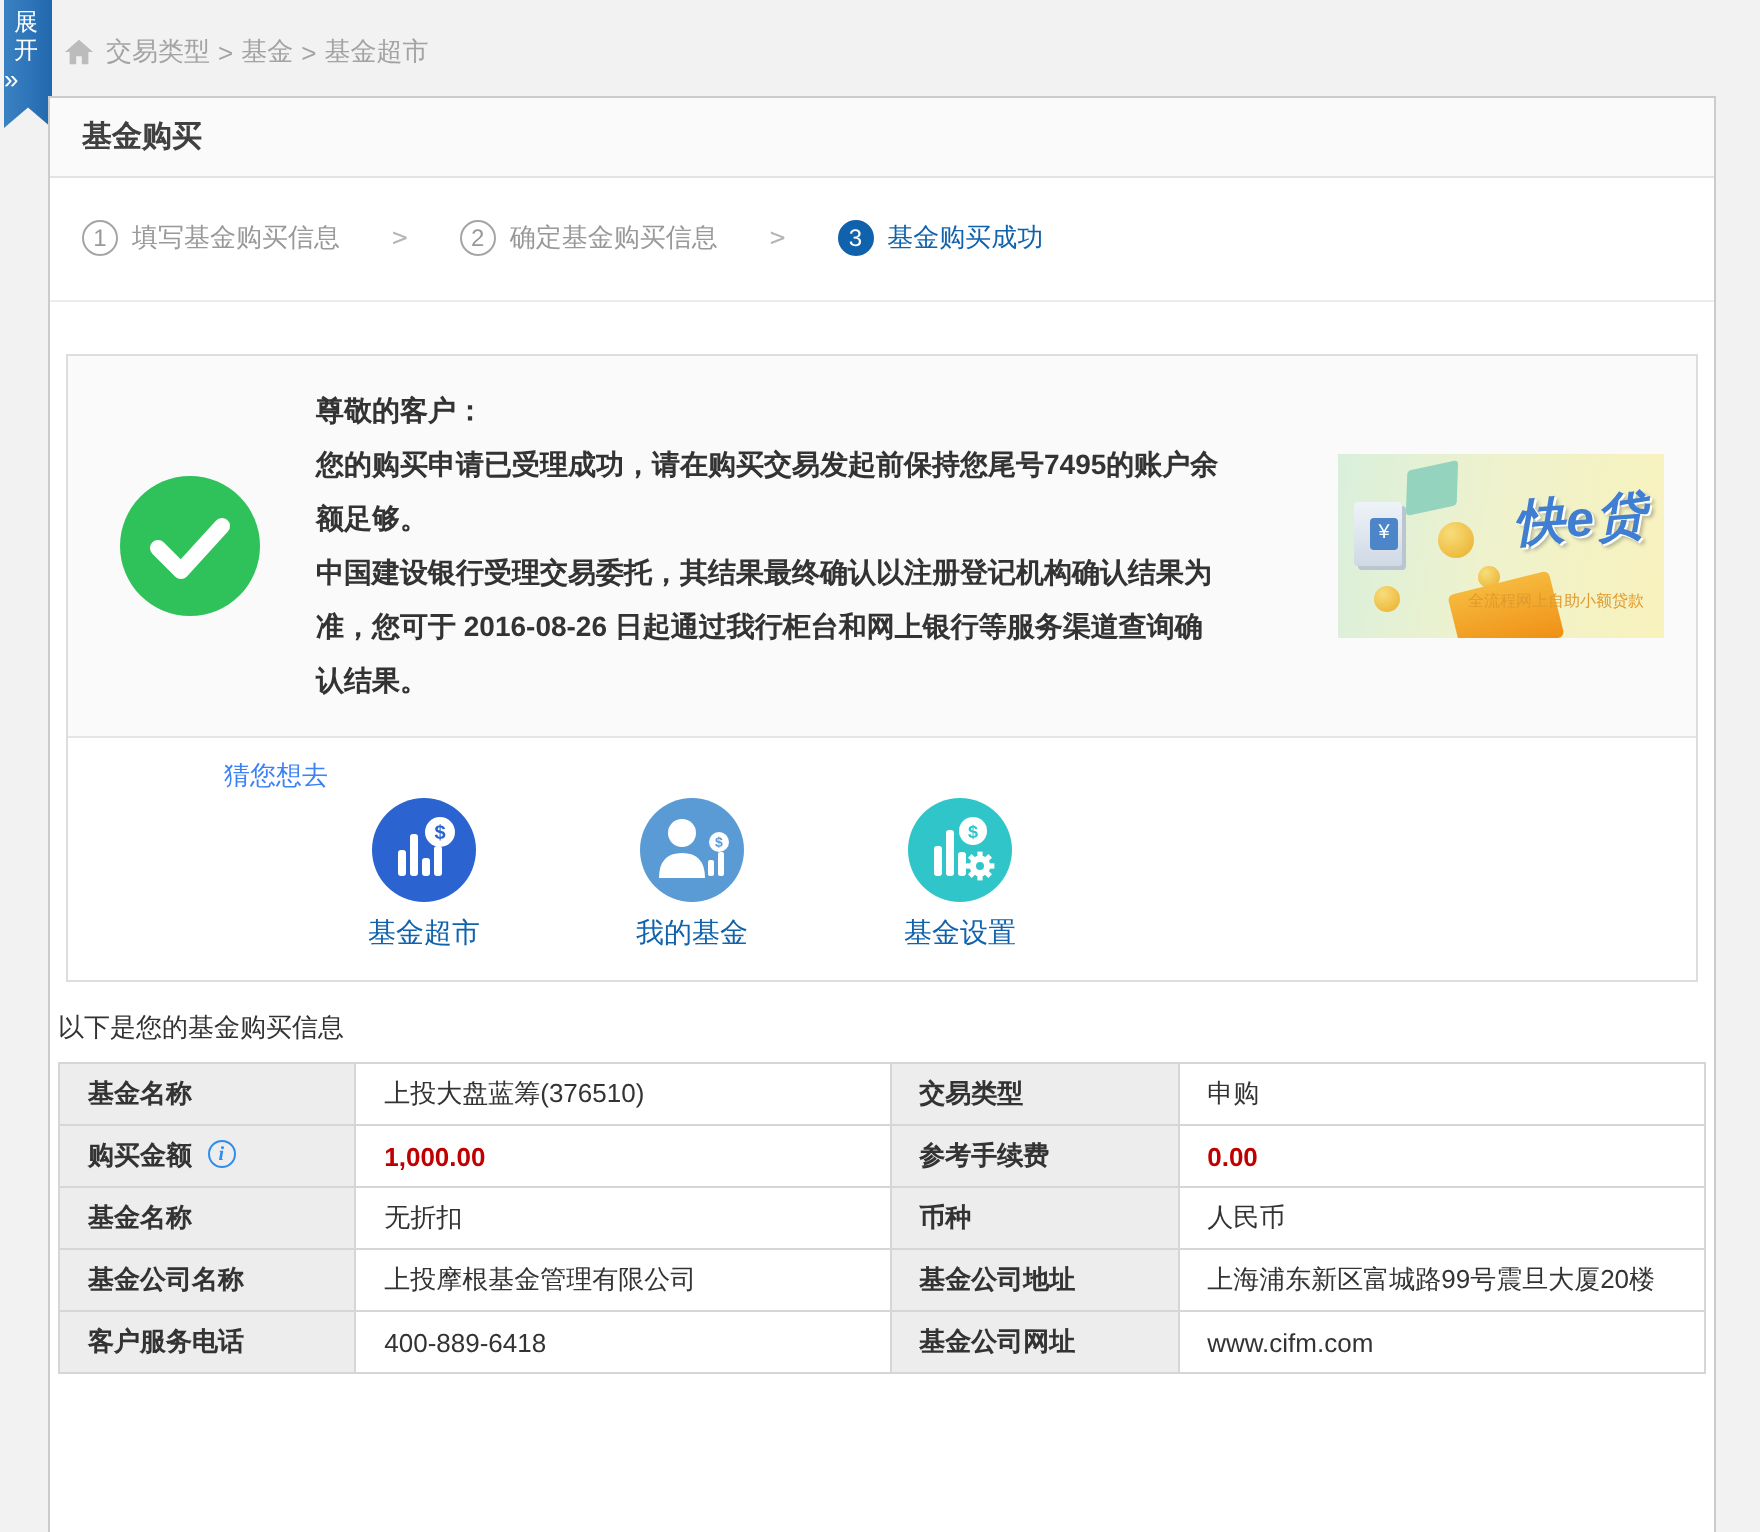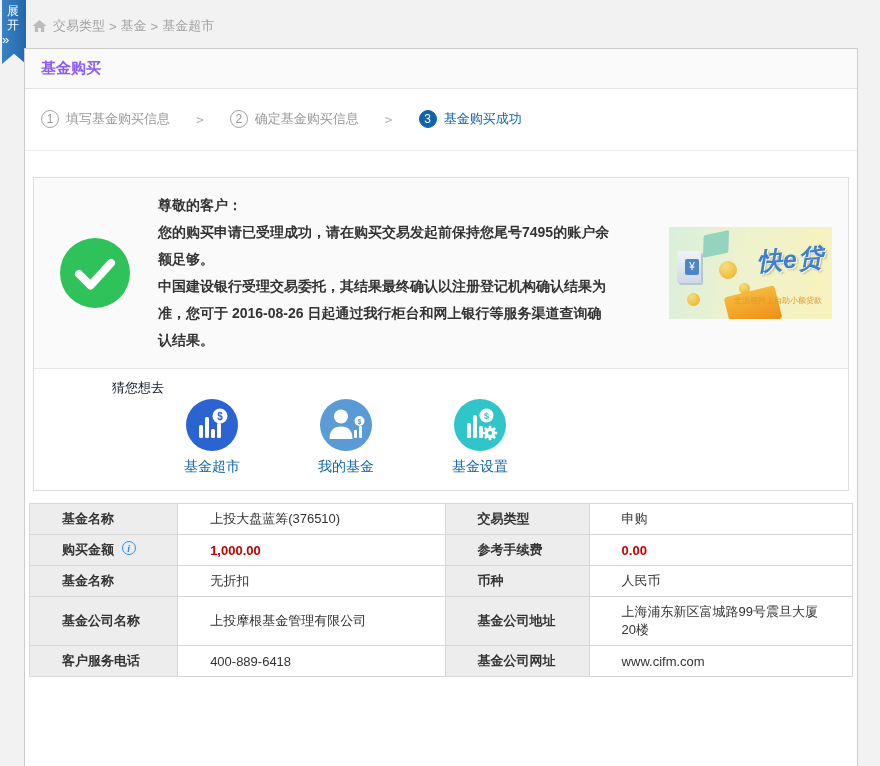--- a/index.html
+++ b/index.html
@@ -19,21 +19,21 @@
     align-items:center; font-size:13px; color:#a3a3a3; }
   .breadcrumb .home { margin-right:6px; display:inline-flex; }
   .breadcrumb .crumb { color:#a3a3a3; text-decoration:none; cursor:pointer; }
   .breadcrumb .sep { margin:0 4px; }
 
   
   .panel { position:absolute; left:24px; top:48px; width:834px; height:718px;
     background:#fff; border:1px solid #ccc; border-bottom:none; }
   .title-bar { height:40px; background:#fafafa; border-bottom:1px solid #e3e3e3;
     display:flex; align-items:center; padding:0 16px; }
-  .title-bar h1 { font-size:15px; font-weight:bold; color:#8b5cf6; }
+  .title-bar h1 { font-size:15px; font-weight:bold; color:#404040; }
 
   
   .steps { display:flex; align-items:center; padding:21px 16px 22px;
     border-bottom:1px solid #ededed; font-size:13px; color:#999; }
   .step { display:flex; align-items:center; }
   .step-num { width:18px; height:18px; border:1px solid #a5a5a5; border-radius:50%;
     text-align:center; line-height:17px; font-size:12px; margin-right:7px; }
   .step-sep { margin:0 26px; color:#b5b5b5; font-family:"DejaVu Sans Mono",monospace; }
   .step.active { color:#1062ac; }
   .step.active .step-num { background:#1062ac; border-color:#1062ac; color:#fff; }
@@ -63,31 +63,31 @@
   .bn-folder { position:absolute; left:58px; top:64px; width:52px; height:34px;
     background:linear-gradient(180deg,#f6b93d,#ef9015); transform:rotate(-14deg);
     border-radius:3px; }
   .bn-title { position:absolute; right:8px; top:16px; font-size:25px; font-weight:bold;
     font-style:italic; color:#3f7ed0; text-shadow:1px 1px 0 #fff,2px 2px 2px rgba(0,0,0,.25);
     transform:rotate(-4deg); letter-spacing:1px; }
   .bn-sub { position:absolute; right:10px; top:68px; font-size:8px; color:#e09a2d; }
 
   
   .shortcuts { background:#fff; padding:8px 0 14px; }
-  .shortcuts-heading { font-size:13px; color:#0f172a; padding:2px 0 2px 78px; }
+  .shortcuts-heading { font-size:13px; color:#3b82f6; padding:2px 0 2px 78px; }
   .shortcut-row { display:flex; padding-left:148px; }
   .shortcut { width:60px; margin-right:74px; text-align:center; cursor:pointer; }
   .shortcut-icon { width:52px; height:52px; margin:0 auto 7px; display:block; }
   .shortcut-label { font-size:14px; color:#1062ac; white-space:nowrap; }
 
   
   .details { padding:0 4px; }
   .caption { font-size:13px; color:#333; margin:14px 0 8px 0; }
   table { width:100%; border-collapse:collapse; table-layout:fixed; }
-  th,td { border:1px solid #d6d6d6; height:20px; padding:6px 32px; font-size:13px;
+  th,td { border:1px solid #d6d6d6; height:20px; padding:6px 14px; font-size:13px;
     text-align:left; vertical-align:middle; }
   th { background:#ededed; font-weight:bold; color:#333; width:18%; }
   th.narrow { width:17.5%; }
   td { background:#fff; color:#333; font-weight:normal; }
   td.red { color:#c00000; font-weight:bold; }
   .info-icon { display:inline-block; width:14px; height:14px; border:1px solid #2e8ded;
     border-radius:50%; color:#2e8ded; font-size:10px; line-height:13px; text-align:center;
     font-style:italic; font-weight:bold; margin-left:4px; vertical-align:2px; cursor:pointer;
     font-family:"Liberation Serif","DejaVu Serif",serif; }
 </style>
@@ -212,20 +212,21 @@
             </g>
           </svg>
           <div class="shortcut-label">基金设置</div>
         </div>
 
       </div>
     </div>
   </div>
 
   <div class="details">
+    <div class="caption">以下是您的基金购买信息</div>
     <table>
       <colgroup>
           <col style="width:18%">
           <col style="width:32.5%">
           <col style="width:17.5%">
           <col style="width:32%">
         </colgroup>
       <tbody>
           <tr>
         <th>基金名称</th>

